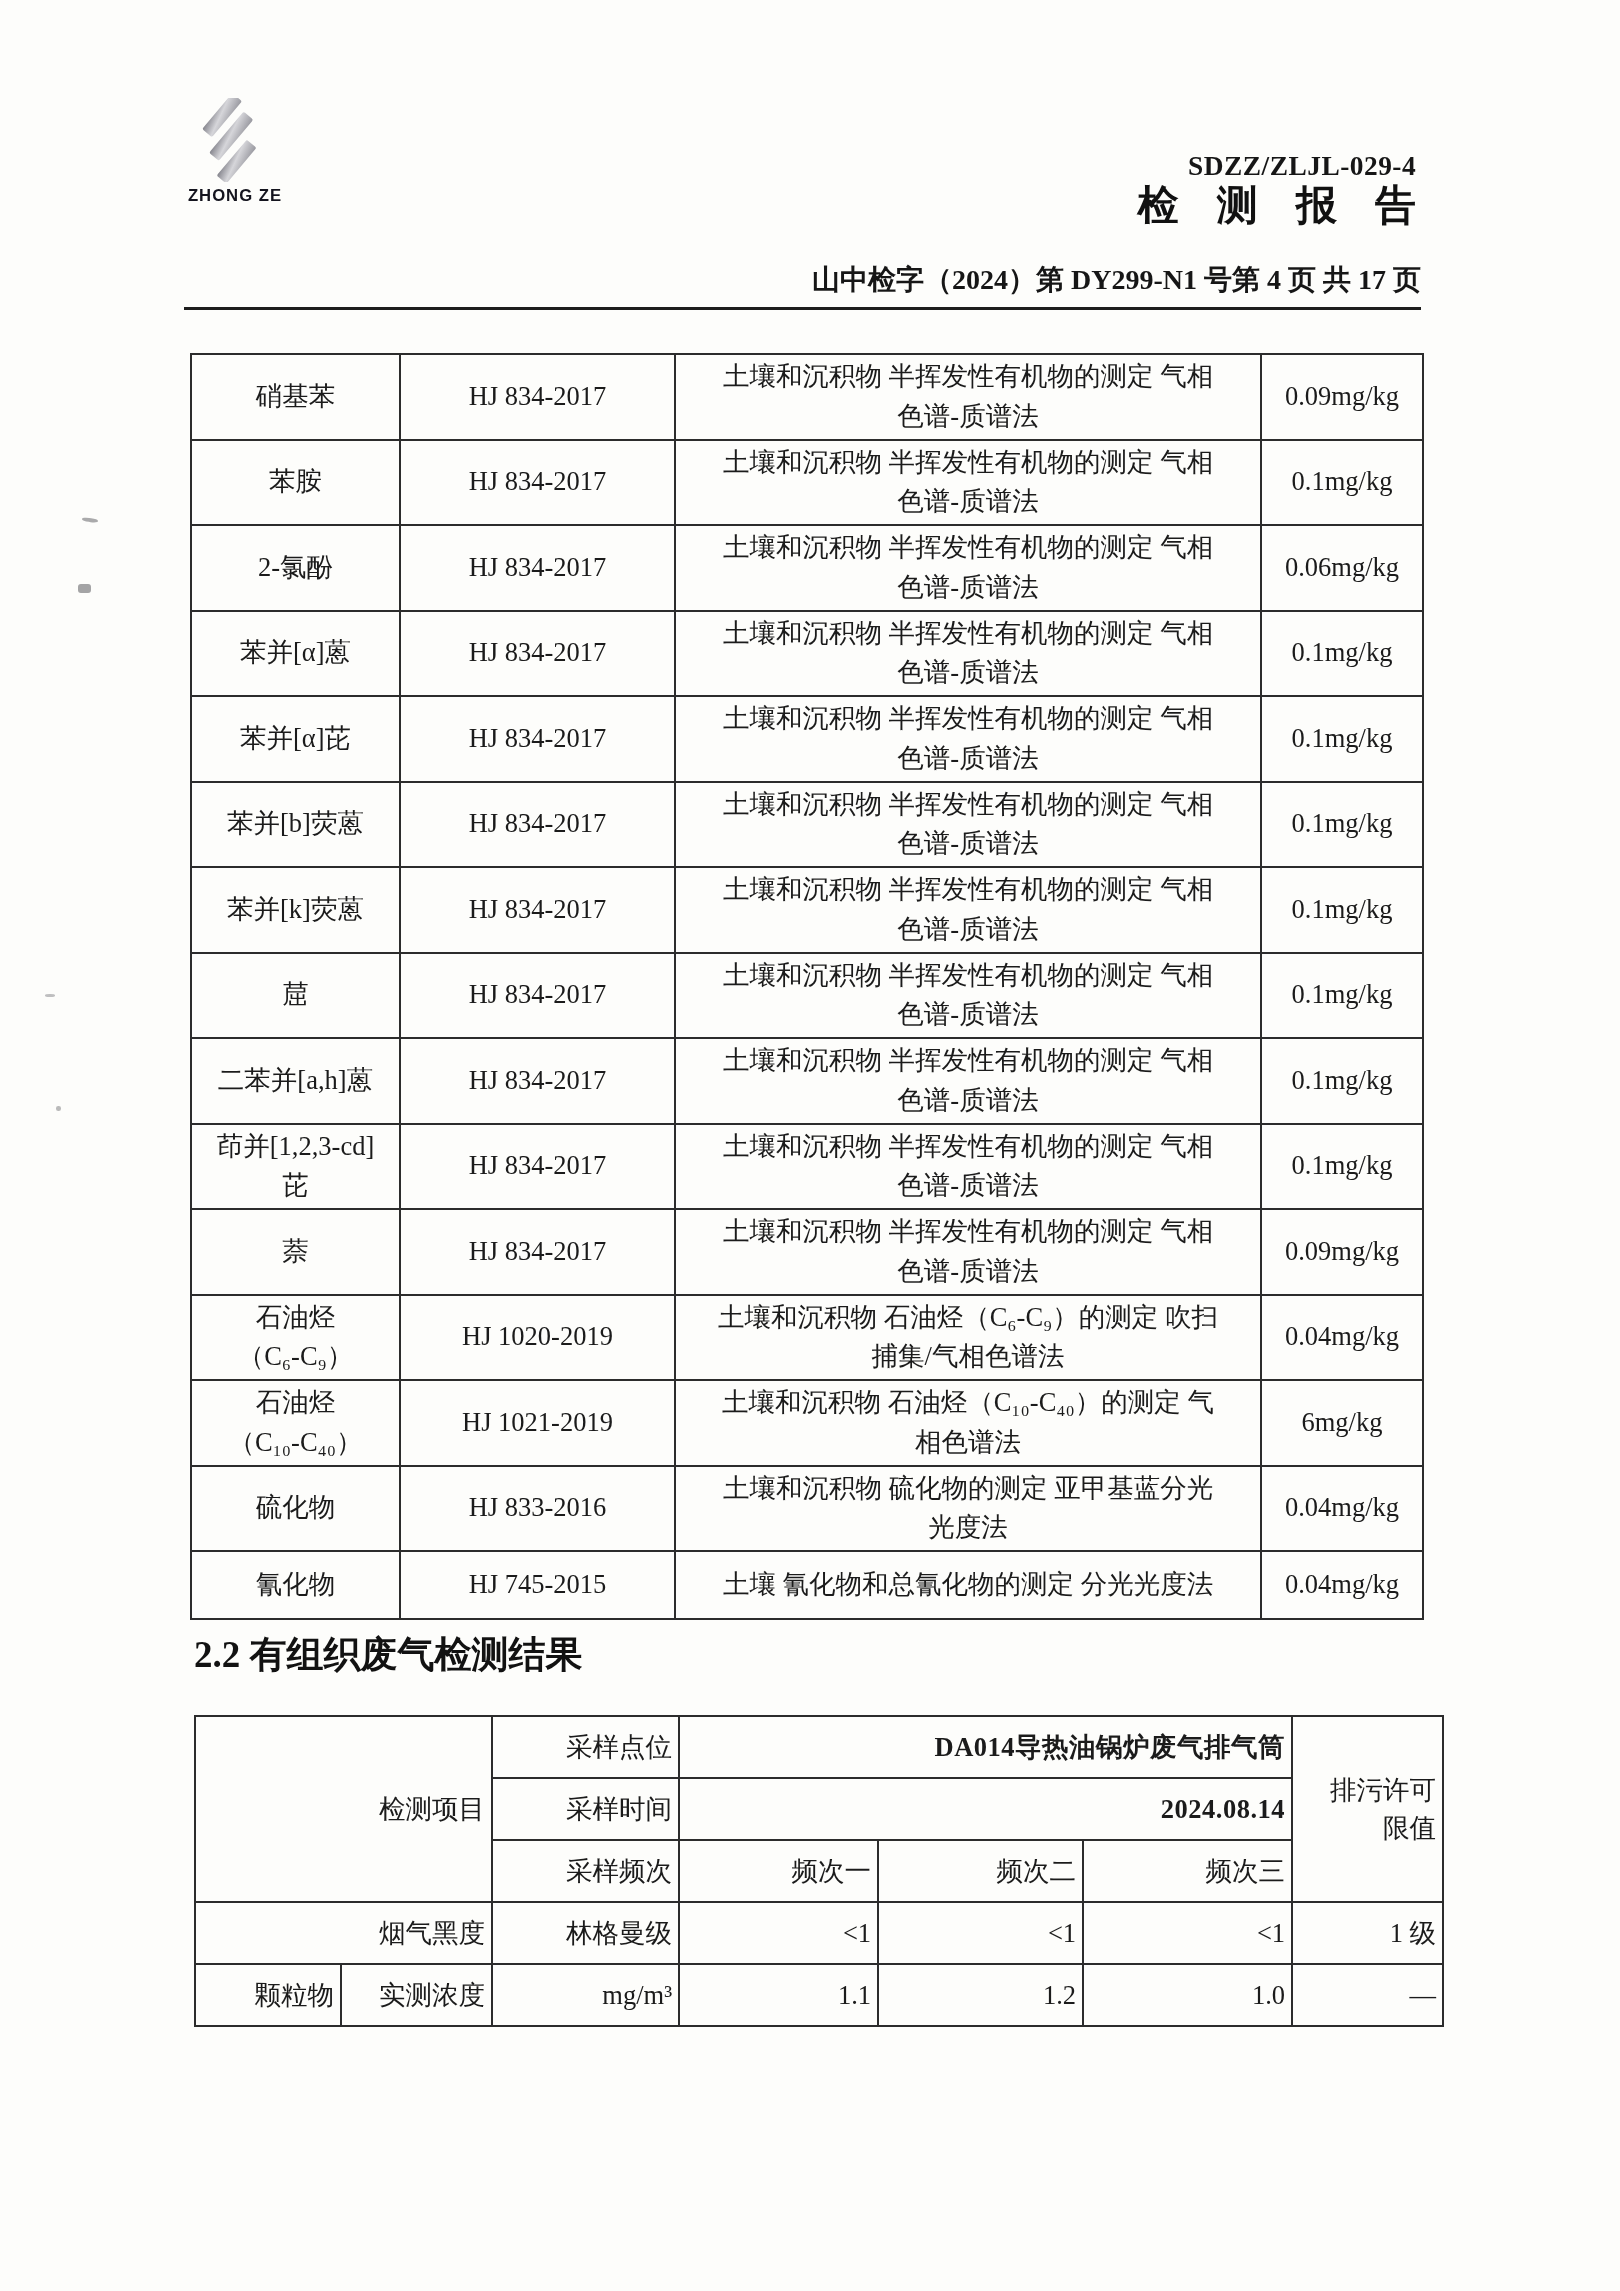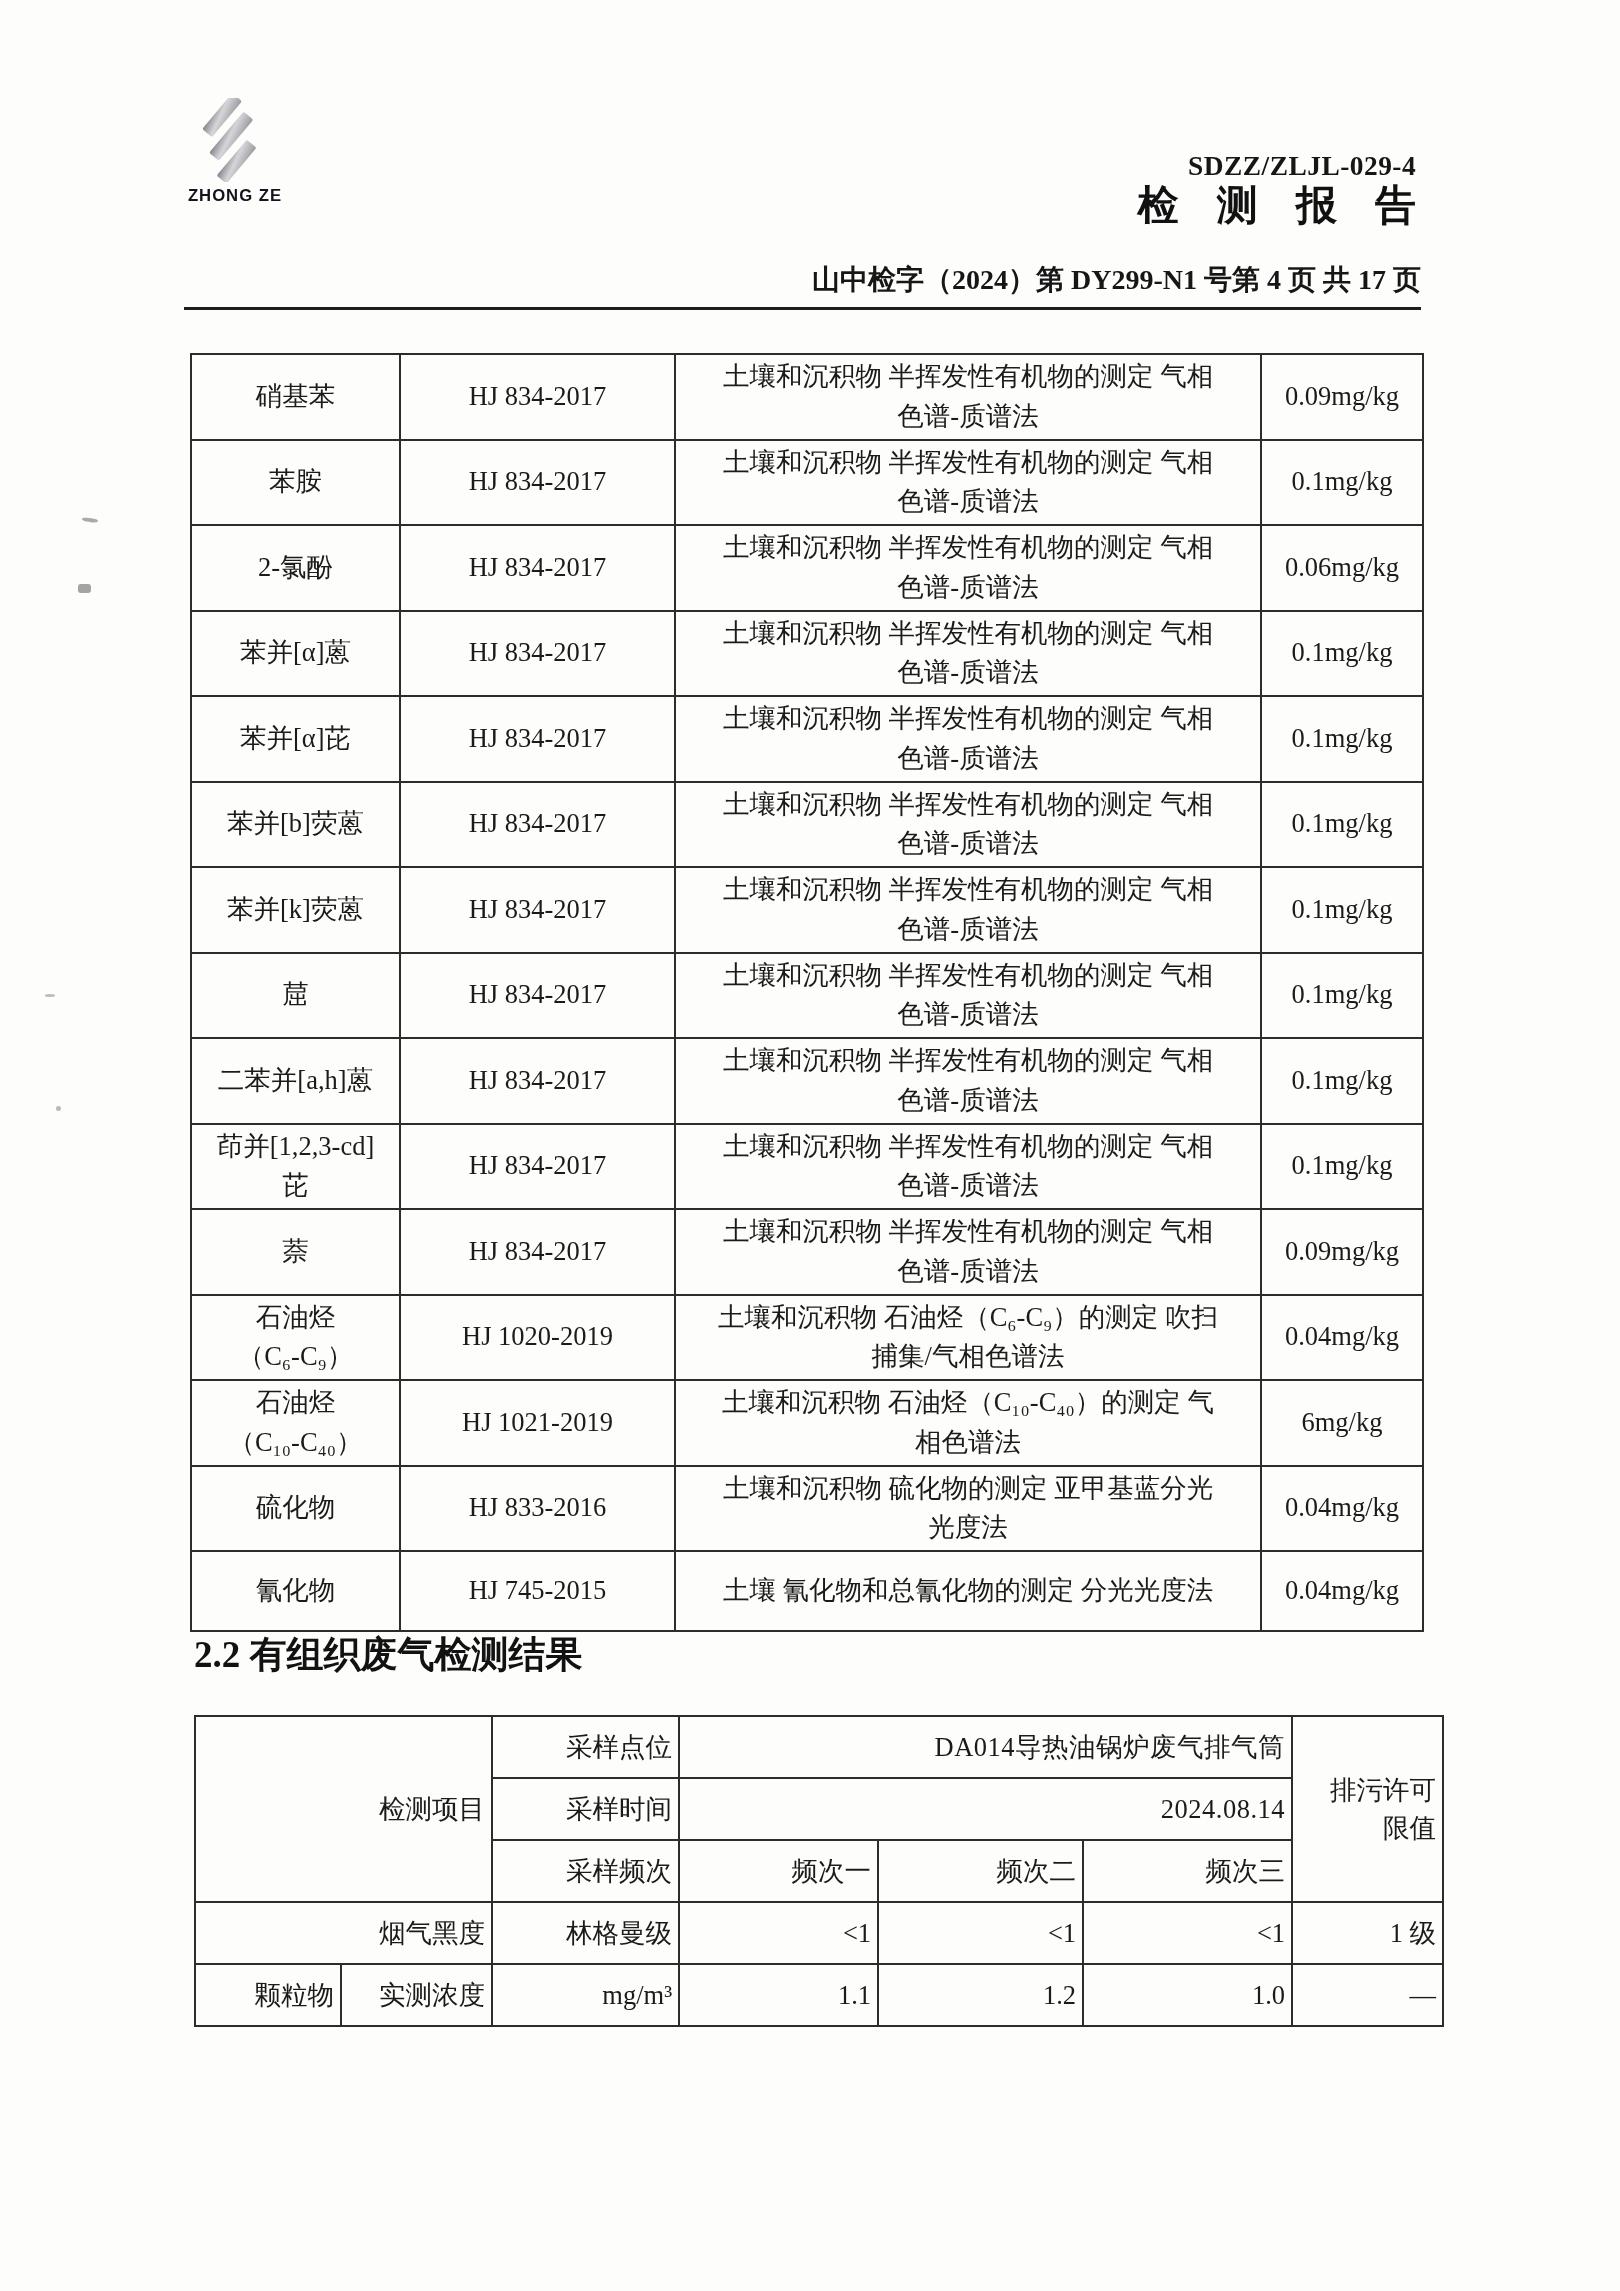--- a/index.html
+++ b/index.html
@@ -42,21 +42,21 @@
   }
   
   table { border-collapse:collapse; table-layout:fixed; background:#fdfdfb; }
   .method-table {
     position:absolute; left:190px; top:353px; width:1232px;
     font-size:26.5px; border:2.9px solid #2c2c2c;
   }
   .method-table td {
     border:2px solid #2c2c2c;
     text-align:center; vertical-align:middle;
-    height:80px; line-height:1.5;
+    height:68px; line-height:1.5;
     padding:2px 7.8px;
     white-space:pre-line;
     overflow:hidden;
   }
   .method-table td.c-method { padding:2px 27.4px; }
   
   .section-heading {
     position:absolute; left:194px; top:1630px;
     font-size:37px; font-weight:bold; color:#121212;
   }
@@ -71,21 +71,21 @@
     font-size:26.5px; border:2.9px solid #2c2c2c;
   }
   .result-table td {
     border:2px solid #2c2c2c;
     text-align:right; vertical-align:middle;
     height:62px; line-height:1.45;
     padding:2px 5.9px;
     white-space:pre-line;
     overflow:hidden;
   }
-  .result-table td.bold { font-weight:normal; letter-spacing:0.5px; }
+  .result-table td.bold { font-weight:bold; letter-spacing:0.5px; }
   
   .speck { position:absolute; background:#8d8d90; border-radius:45%; }
   .speck.s1 { left:82px;  top:518px;  width:15.7px; height:3.9px; transform:rotate(8deg); opacity:.75; }
   .speck.s2 { left:78px;  top:584px;  width:12.7px; height:8.8px; opacity:.8; border-radius:2.9px; }
   .speck.s3 { left:45px;  top:994px; width:9.8px; height:2.9px; opacity:.55; }
   .speck.s4 { left:56px;  top:1106px; width:4.9px;  height:4.9px; opacity:.6; }
 </style>
 </head>
 <body>
 

